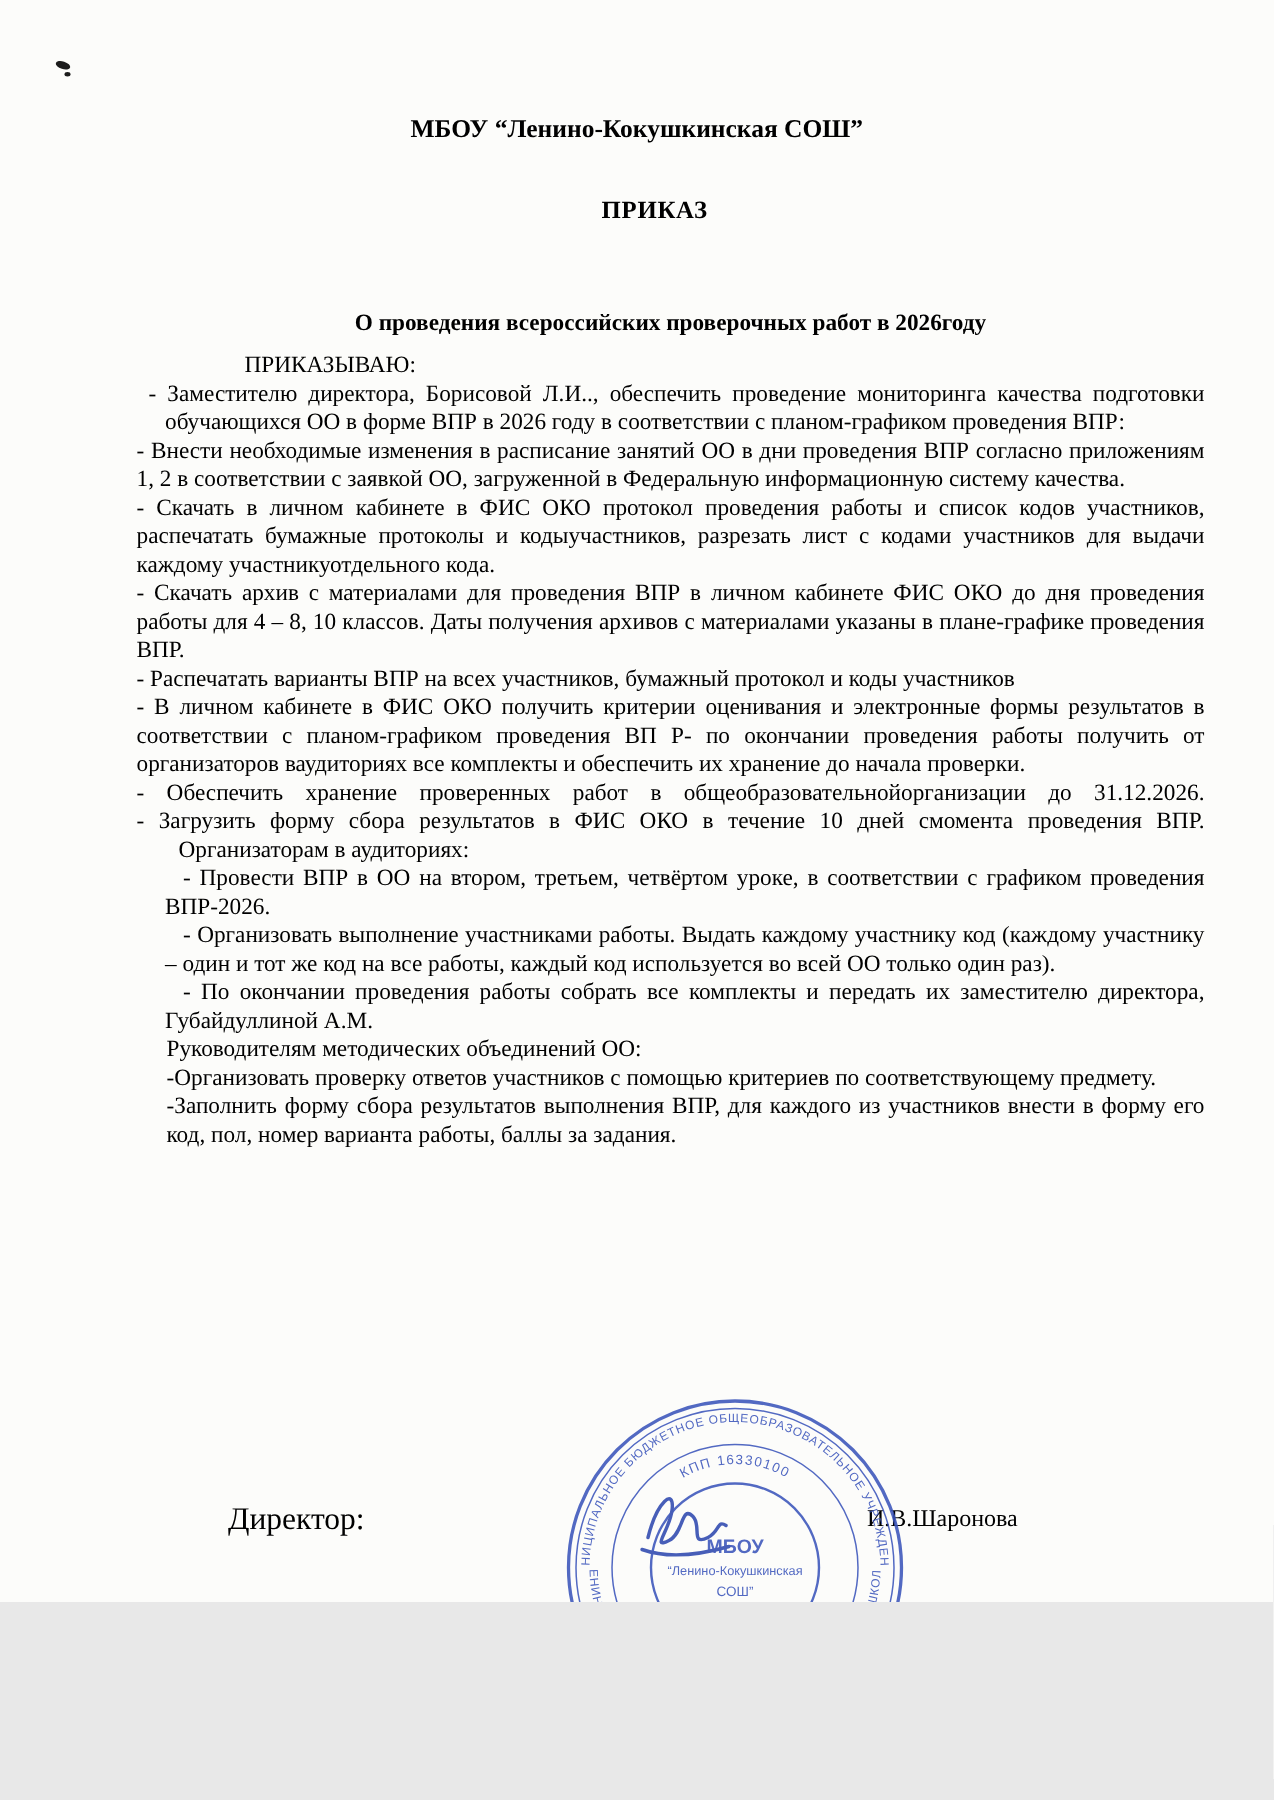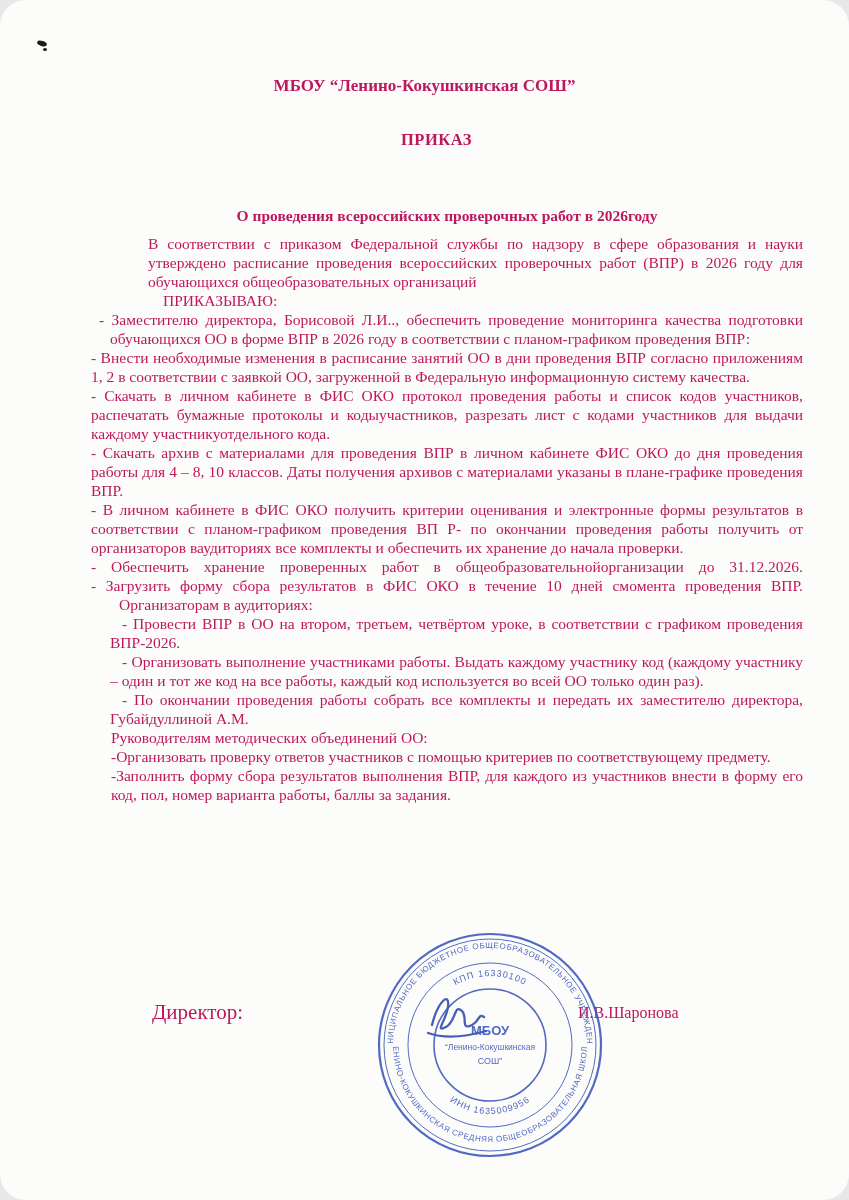--- a/index.html
+++ b/index.html
@@ -1,24 +1,23 @@
 <!DOCTYPE html>
 <html><head>
 <meta charset="utf-8">
 <style>
   html,body { margin:0; padding:0; background:#e8e8e8; }
   .page {
     position:relative;
-    width:849px; height:1200px;
+    width:849px; height:1068px;
     margin:0 auto;
     background:#fcfcfa;
     font-family:"Liberation Serif", serif;
-    color:#be185d;
+    color:#000000;
     overflow:hidden;
-    border-radius:26px;
   }
   .scan-mark { position:absolute; background:#1c1c1c; border-radius:50%; }
   .mark1 { left:37px; top:41px; width:10px; height:5px; transform:rotate(18deg); }
   .mark2 { left:43px; top:48px; width:4px; height:3px; }
 
   .org-title {
     position:absolute; top:76px; left:0; width:100%;
     text-align:center; font-weight:bold; font-size:17px; margin:0;
   }
   .doc-type {
@@ -77,28 +76,28 @@
   <div class="scan-mark mark1"></div>
   <div class="scan-mark mark2"></div>
 
   <h1 class="org-title">МБОУ “Ленино-Кокушкинская СОШ”</h1>
   <h2 class="doc-type">ПРИКАЗ</h2>
 
 
   <div class="content">
     <h3 class="subject">О проведения всероссийских проверочных работ в 2026году</h3>
 
-    <p class="p ind-a">В соответствии с приказом Федеральной службы по надзору в сфере образования и науки утверждено расписание проведения всероссийских проверочных работ (ВПР) в 2026 году для обучающихся общеобразовательных организаций</p>
     <p class="p ind-b">ПРИКАЗЫВАЮ:</p>
 
 
     <p class="p hang">- Заместителю директора, Борисовой Л.И.., обеспечить проведение мониторинга качества подготовки обучающихся ОО в форме ВПР в 2026 году в соответствии с планом-графиком проведения ВПР:</p>
     <p class="p">- Внести необходимые изменения в расписание занятий ОО в дни проведения ВПР согласно приложениям 1, 2 в соответствии с заявкой ОО, загруженной в Федеральную информационную систему качества.</p>
     <p class="p">- Скачать в личном кабинете в ФИС ОКО протокол проведения работы и список кодов участников, распечатать бумажные протоколы и кодыучастников, разрезать лист с кодами участников для выдачи каждому участникуотдельного кода.</p>
     <p class="p">- Скачать архив с материалами для проведения ВПР в личном кабинете ФИС ОКО до дня проведения работы для 4 – 8, 10 классов. Даты получения архивов с материалами указаны в плане-графике проведения ВПР.</p>
+    <p class="p">- Распечатать варианты ВПР на всех участников, бумажный протокол и коды участников</p>
     <p class="p">- В личном кабинете в ФИС ОКО получить критерии оценивания и электронные формы результатов в соответствии с планом-графиком проведения ВП Р- по окончании проведения работы получить от организаторов ваудиториях все комплекты и обеспечить их хранение до начала проверки.</p>
     <p class="p jlast">- Обеспечить хранение проверенных работ в общеобразовательнойорганизации до 31.12.2026.</p>
     <p class="p jlast">- Загрузить форму сбора результатов в ФИС ОКО в течение 10 дней смомента проведения ВПР.</p>
     <p class="p ind3">Организаторам в аудиториях:</p>
     <p class="p ind2i">- Провести ВПР в ОО на втором, третьем, четвёртом уроке, в соответствии с графиком проведения ВПР-2026.</p>
     <p class="p ind2i">- Организовать выполнение участниками работы. Выдать каждому участнику код (каждому участнику – один и тот же код на все работы, каждый код используется во всей ОО только один раз).</p>
     <p class="p ind2i">- По окончании проведения работы собрать все комплекты и передать их заместителю директора, Губайдуллиной А.М.</p>
     <p class="p ind2">Руководителям методических объединений ОО:</p>
     <p class="p ind2">-Организовать проверку ответов участников с помощью критериев по соответствующему предмету.</p>
     <p class="p ind2">-Заполнить форму сбора результатов выполнения ВПР, для каждого из участников внести в форму его код, пол, номер варианта работы, баллы за задания.</p>

